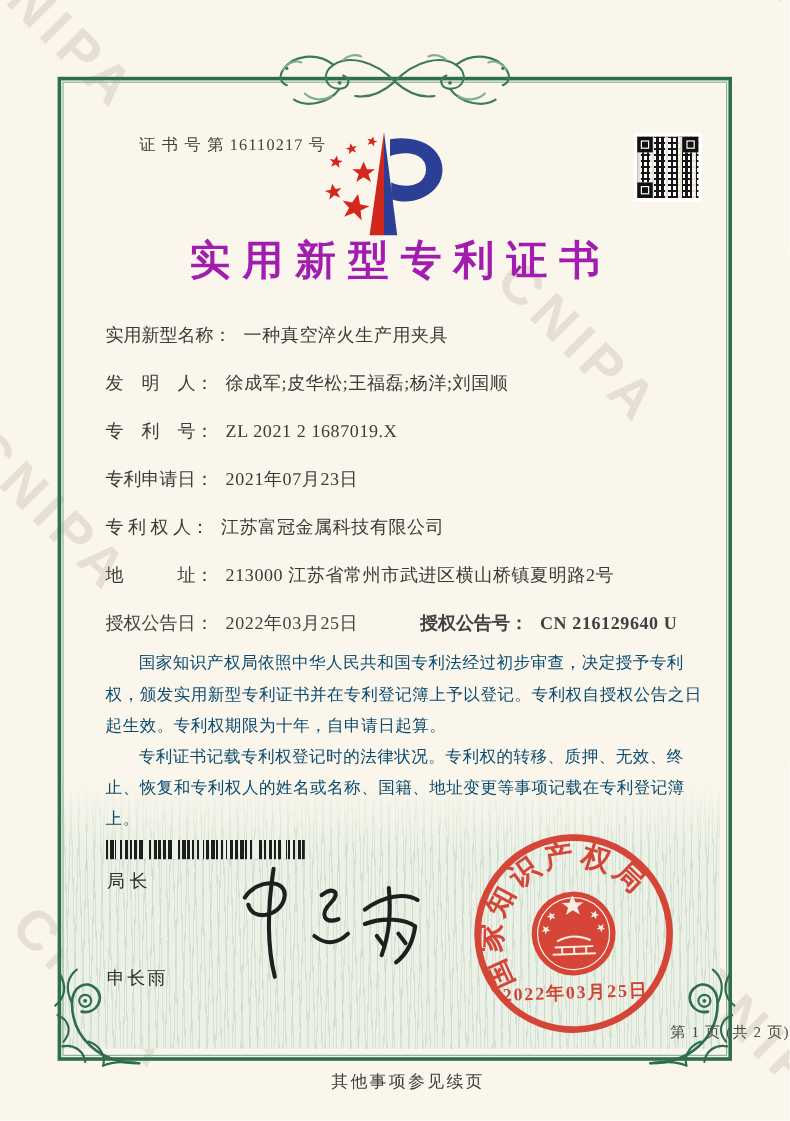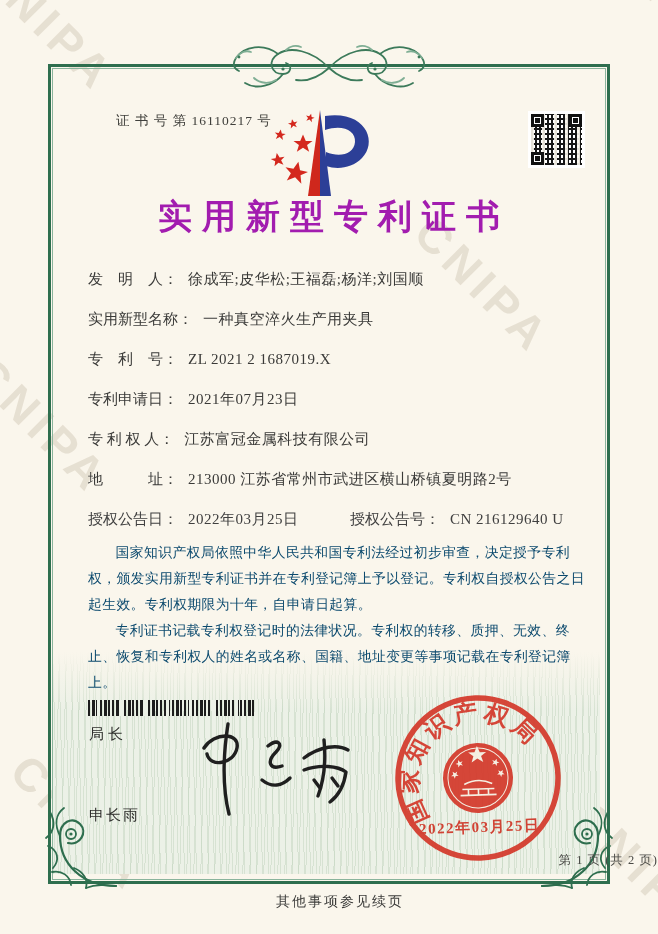--- a/index.html
+++ b/index.html
@@ -74,21 +74,21 @@
     position:absolute; left:0; right:0; top:194px; z-index:3;
     text-align:center; font-size:34px; font-weight:700; color:#a21caf;
     letter-spacing:10px; text-indent:10px;
   }
   
   .fields{position:absolute; left:88px; top:270px; width:500px; z-index:3;}
   .frow{display:flex; align-items:baseline; height:40px; font-size:15px; color:#3a3a38;}
   .flabel{white-space:pre; flex:none;}
   .fvalue{margin-left:10px; letter-spacing:.5px;}
   .grant-row{position:relative; height:36px; font-size:15px; color:#404040; display:flex; align-items:baseline;}
-  .grant-no{position:absolute; left:262px; top:0; display:flex; align-items:baseline;}
+  .grant-no{position:absolute; left:262px; top:0; display:flex; align-items:baseline;font-weight:bold;}
   
   .body-text{
     position:absolute; left:88px; top:540px; width:499px; z-index:3;
     font-size:13.8px; line-height:1.88; color:#0c4a6e; letter-spacing:.4px;
   }
   .body-text p{margin:0; text-indent:2em;}
   
   .barcode{
     position:absolute; left:88px; top:700px; width:166px; height:16px; z-index:3;
     background:
@@ -190,26 +190,26 @@
       <div class="finder finder-tl"></div>
       <div class="finder finder-tr"></div>
       <div class="finder finder-bl"></div>
     </div>
   </div>
 
   <div class="title">实用新型专利证书</div>
 
   <div class="fields">
     <div class="frow">
+      <span class="flabel">实用新型名称：</span>
+      <span class="fvalue">一种真空淬火生产用夹具</span>
+    </div>
+    <div class="frow">
       <span class="flabel">发　明　人：</span>
       <span class="fvalue">徐成军;皮华松;王福磊;杨洋;刘国顺</span>
-    </div>
-    <div class="frow">
-      <span class="flabel">实用新型名称：</span>
-      <span class="fvalue">一种真空淬火生产用夹具</span>
     </div>
     <div class="frow">
       <span class="flabel">专　利　号：</span>
       <span class="fvalue">ZL 2021 2 1687019.X</span>
     </div>
     <div class="frow">
       <span class="flabel">专利申请日：</span>
       <span class="fvalue">2021年07月23日</span>
     </div>
     <div class="frow">

